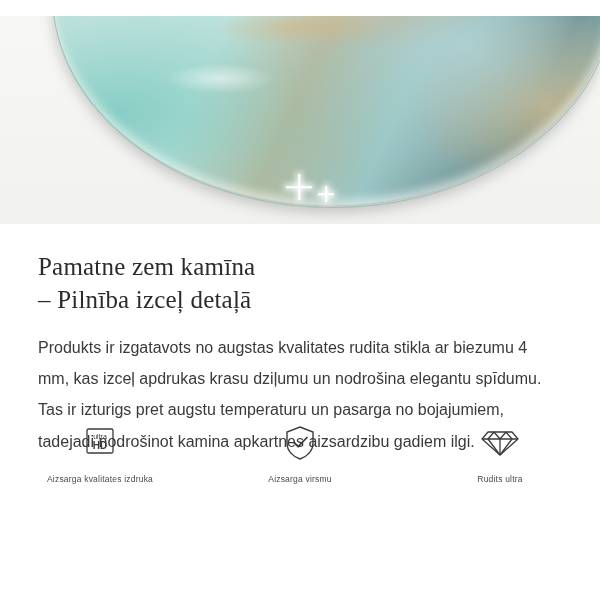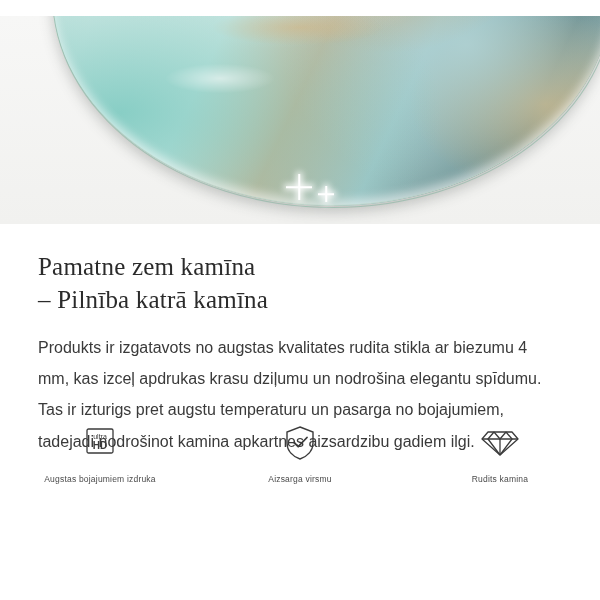--- a/index.html
+++ b/index.html
@@ -182,37 +182,37 @@
       <div class="edge"></div>
     </div>
     <div class="disc-rim"></div>
     <div class="sparkle s1"></div>
     <div class="sparkle s2"></div>
   </div>
 
   <div class="content">
     <h1 class="headline">
       <span>Pamatne zem kamīna</span>
-      <span class="line2">– Pilnība katrā kamīna</span>
+      <span class="line2">– Pilnība izceļ detaļā</span>
     </h1>
     <p class="body-copy">Produkts ir izgatavots no augstas kvalitates rudita stikla ar biezumu 4 mm, kas izceļ apdrukas krasu dziļumu un nodrošina elegantu spīdumu. Tas ir izturigs pret augstu temperaturu un pasarga no bojajumiem, tadejadi nodrošinot kamina apkartnes aizsardzibu gadiem ilgi.</p>
   </div>
 
   <div class="features">
 
 
     <div class="feature">
       <div class="glyph">
         <svg width="40" height="36" viewBox="0 0 40 36">
           <rect x="7" y="4" width="26" height="24" rx="1.5" fill="none" stroke="#3b3b3b" stroke-width="1.3"></rect>
           <text x="20" y="14" text-anchor="middle" font-family="Liberation Sans, sans-serif" font-size="7" fill="#3b3b3b">ultra</text>
           <text x="20" y="24" text-anchor="middle" font-family="Liberation Sans, sans-serif" font-size="10" font-weight="bold" fill="#3b3b3b">HD</text>
         </svg>
       </div>
-      <div class="caption">Augstas bojajumiem izdruka</div>
+      <div class="caption">Aizsarga kvalitates izdruka</div>
     </div>
 
     <div class="feature">
       <div class="glyph">
         <svg width="34" height="38" viewBox="0 0 34 38">
           <path d="M17 3 L30 8 v11c0 8-6 13.5-13 16-7-2.5-13-8-13-16V8z" fill="none" stroke="#3b3b3b" stroke-width="1.4"></path>
           <path d="M11 18.5 l4.2 4.2 L24 13.5" fill="none" stroke="#3b3b3b" stroke-width="1.8" stroke-linecap="round" stroke-linejoin="round"></path>
         </svg>
       </div>
       <div class="caption">Aizsarga virsmu</div>
@@ -222,19 +222,19 @@
       <div class="glyph">
         <svg width="40" height="34" viewBox="0 0 40 34" fill="none" stroke="#3b3b3b" stroke-width="1.3" stroke-linejoin="round">
           <path d="M8 6 h24 l6 7 -18 16 -18 -16z"></path>
           <path d="M2 13 h36"></path>
           <path d="M14 6 l-6 7 12 16"></path>
           <path d="M26 6 l6 7 -12 16"></path>
           <path d="M14 6 l6 7 6 -7"></path>
           <path d="M20 13 v16"></path>
         </svg>
       </div>
-      <div class="caption">Rudits kamina</div>
+      <div class="caption">Rudits ultra</div>
     </div>
 
 
 
   </div>
 </div>
 
 </body></html>

